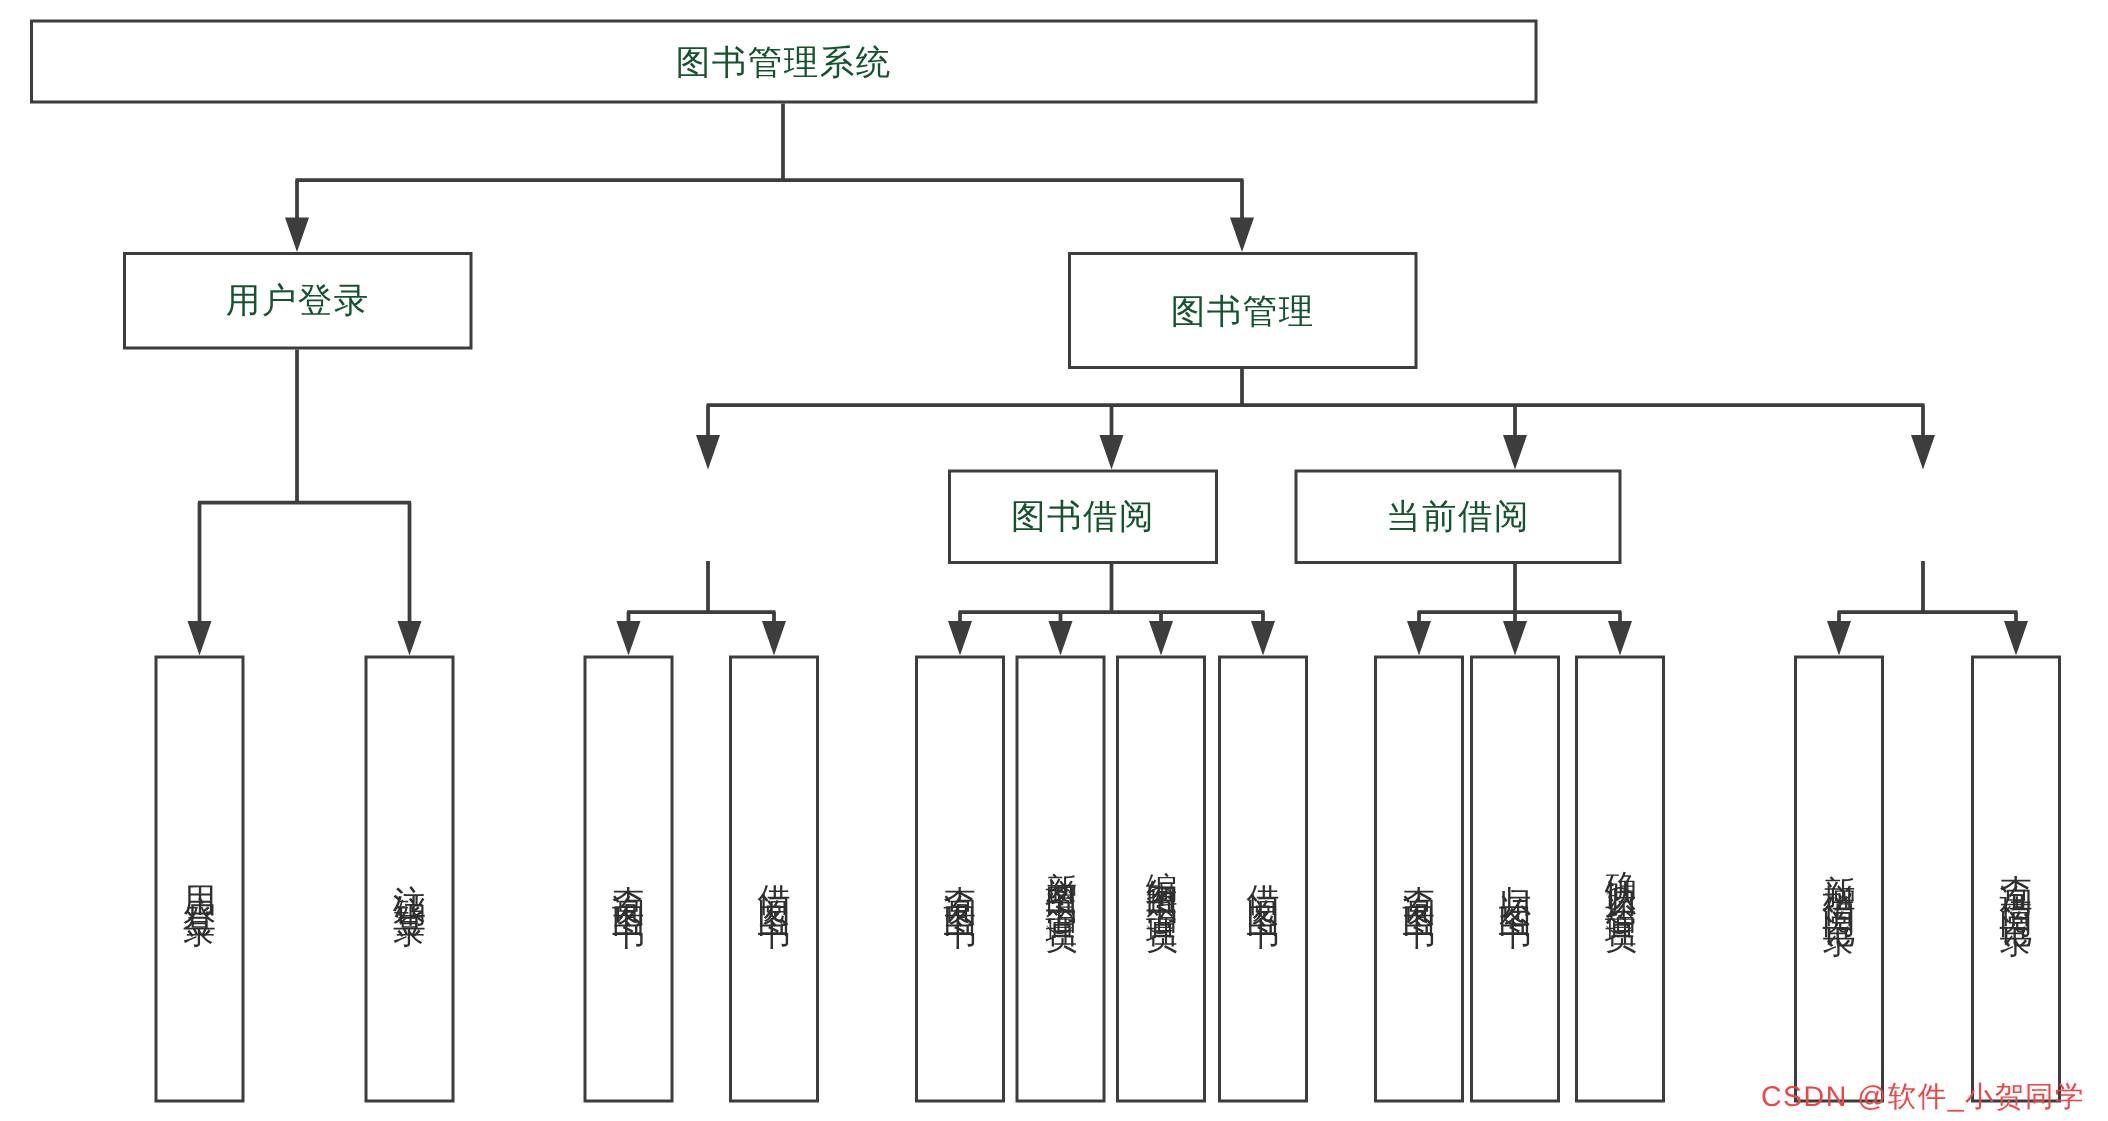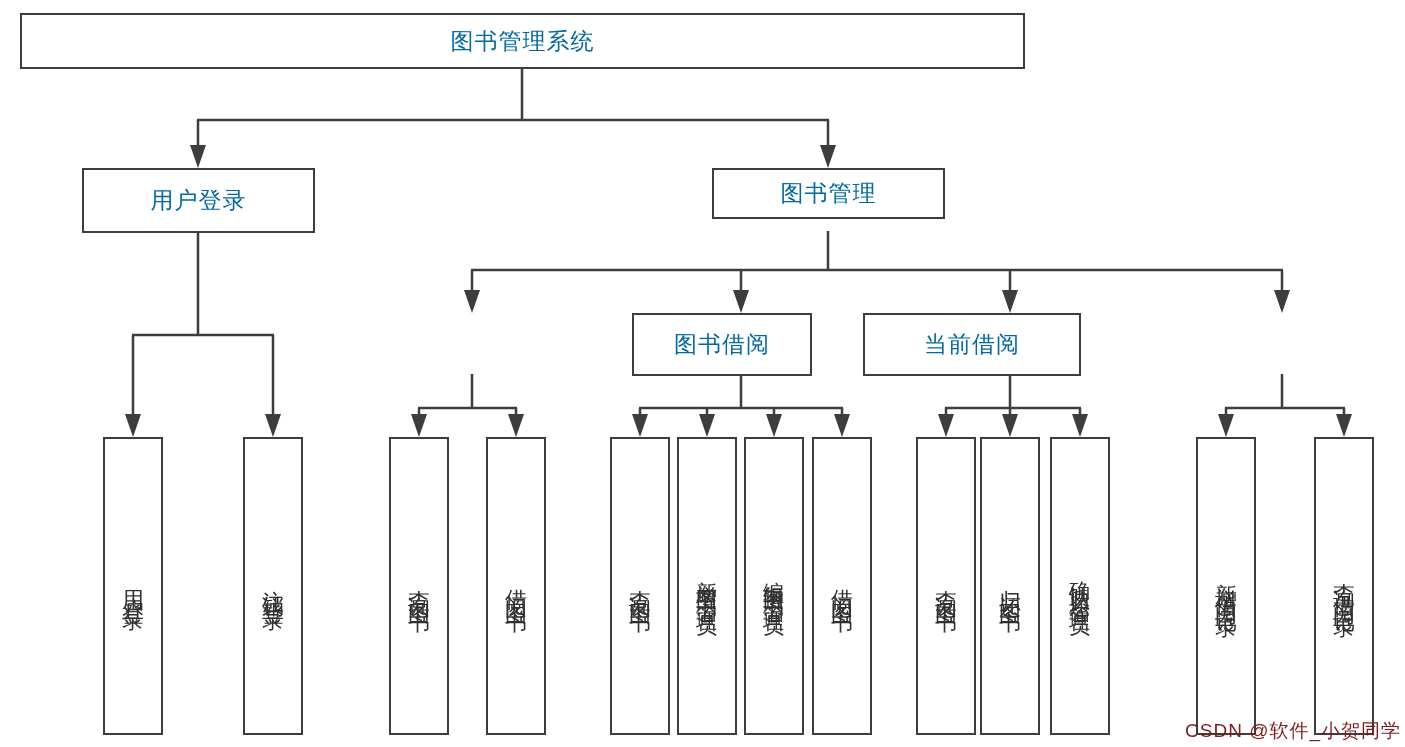--- a/index.html
+++ b/index.html
@@ -12,21 +12,21 @@
   }
   #connectors{position:absolute;left:0;top:0;width:1405px;height:747px;}
   .node{
     position:absolute;
     box-sizing:border-box;
     background:#ffffff;
     border:2.5px solid #3d3d3d;
     display:flex;
     align-items:center;
     justify-content:center;
-    color:#0369a1;
+    color:#14532d;
     font-size:23px;
     letter-spacing:1px;
     z-index:2;
   }
   .leaf{
     position:absolute;
     box-sizing:border-box;
     top:437px;
     width:60px;height:298px;
     background:#ffffff;
@@ -41,24 +41,24 @@
   .leaf .vtext{
     writing-mode:vertical-rl;
     text-orientation:mixed;
     letter-spacing:7px;
     line-height:1;
     white-space:nowrap;
   }
   .leaf.long .vtext{letter-spacing:5px;font-size:21px;}
   .watermark{
     position:absolute;
-    right:4px;
+    right:15px;
     bottom:3px;
     font-size:19px;
-    color:#7f1d1d;
+    color:#ef4444;
     letter-spacing:1px;
     z-index:3;
   }
 </style>
 </head>
 <body>
 
 <div id="canvas">
 
   <svg id="connectors" viewBox="0 0 1405 747" xmlns="http://www.w3.org/2000/svg">
@@ -76,21 +76,21 @@
              M125 414h16L133 437z M265 414h16L273 437z
              M411 414h16L419 437z M508 414h16L516 437z
              M632 414h16L640 437z M699 414h16L707 437z M766 414h16L774 437z M834 414h16L842 437z
              M938 414h16L946 437z M1002 414h16L1010 437z M1072 414h16L1080 437z
              M1218 414h16L1226 437z M1336 414h16L1344 437z"></path>
   </svg>
 
   <div class="node" style="left:20px;top:13px;width:1005px;height:56px">图书管理系统</div>
 
   <div class="node" style="left:82px;top:168px;width:233px;height:65px">用户登录</div>
-  <div class="node" style="left:712px;top:168px;width:233px;height:51px">图书管理</div>
+  <div class="node" style="left:712px;top:168px;width:233px;height:78px">图书管理</div>
 
   <div class="node" style="left:632px;top:313px;width:180px;height:63px">图书借阅</div>
   <div class="node" style="left:863px;top:313px;width:218px;height:63px">当前借阅</div>
 
   <div class="leaf" style="left:103px">
     <span class="vtext">用户登录</span>
   </div>
   <div class="leaf" style="left:243px">
     <span class="vtext">注销登录</span>
   </div>

